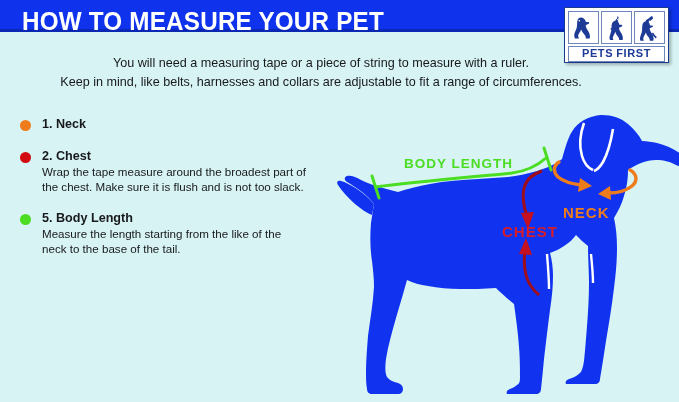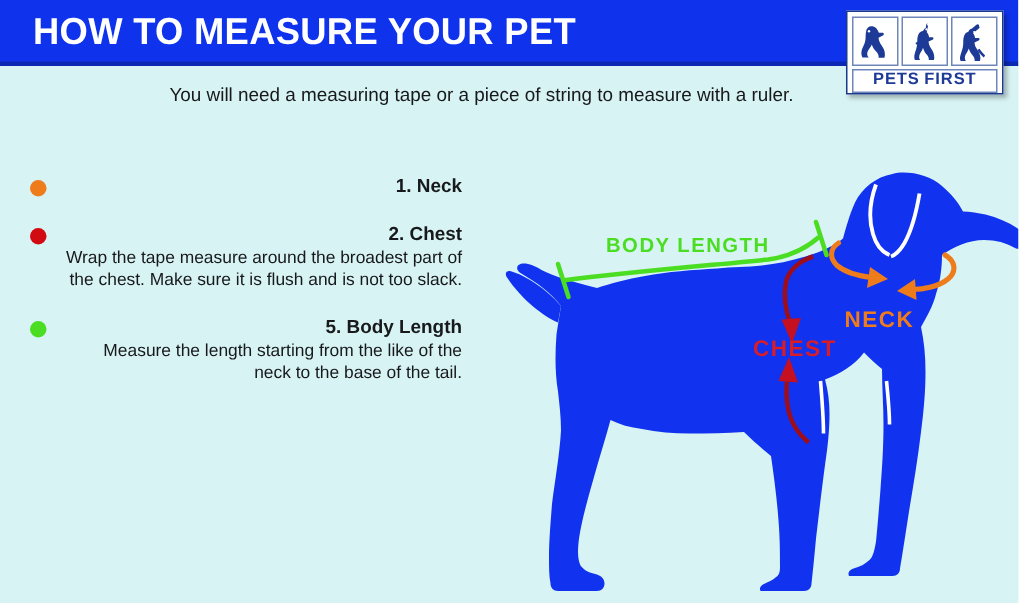--- a/index.html
+++ b/index.html
@@ -16,21 +16,21 @@
     height: 402px;
     background: #d8f3f3;
     overflow: hidden;
   }
 
   
   #header-bar {
     position: absolute;
     left: 0; top: 0;
     width: 679px;
-    height: 44px;
+    height: 32px;
     background: #0f33ec;
     border-bottom: 3px solid #0a28b4;
     box-sizing: border-box;
   }
   #header-title {
     position: absolute;
     left: 22px;
     top: 7px;
     font-family: "Liberation Sans", sans-serif;
     font-weight: bold;
@@ -101,21 +101,20 @@
     color: #17191c;
     white-space: nowrap;
   }
 
   
   #steps {
     position: absolute;
     left: 18px;
     top: 116px;
     width: 290px;
-    text-align: right;
   }
   .step { position: relative; padding-left: 24px; margin-bottom: 16px; }
   .step-bullet {
     position: absolute;
     left: 2px;
     top: 4px;
     width: 11px;
     height: 11px;
     border-radius: 50%;
   }
@@ -185,20 +184,21 @@
       </div>
 
     </div>
     <div id="logo-word">
       <span>PETS</span><span class="sm">&nbsp;</span><span>FIRST</span>
     </div>
   </div>
 
   <div id="intro">
     <div class="intro-line">You will need a measuring tape or a piece of string to measure with a ruler.</div>
+    <div class="intro-line">Keep in mind, like belts, harnesses and collars are adjustable to fit a range of circumferences.</div>
   </div>
 
   <div id="steps">
 
     <div class="step">
       <span class="step-bullet" style="background:#ef7c1b"></span>
       <div class="step-title">1. Neck</div>
     </div>
 
     <div class="step">

